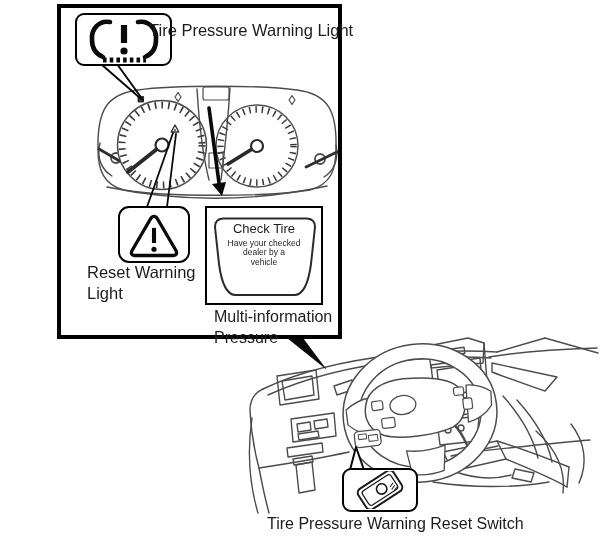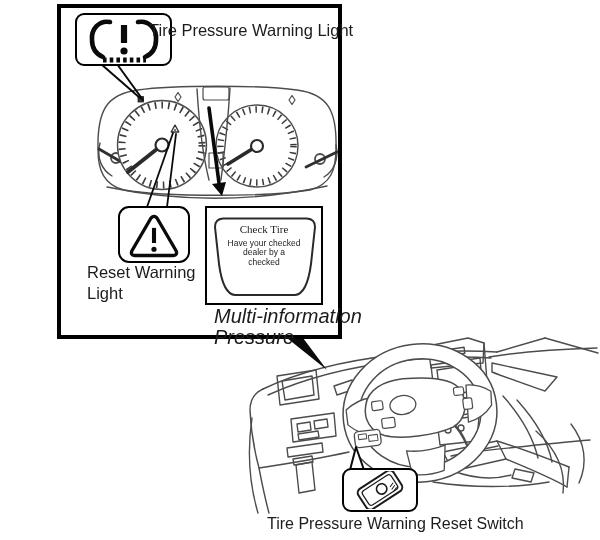--- a/index.html
+++ b/index.html
@@ -16,24 +16,24 @@
     background:#fff;border:2.5px solid #000;border-radius:9px;box-sizing:border-box;
     display:flex;align-items:center;justify-content:center;
   }
   .tpms-box{left:75px;top:13px;width:97px;height:53px;}
   .master-box{left:118px;top:206px;width:72px;height:57px;border-radius:11px;}
   .mid-box{left:205px;top:206px;width:118px;height:99px;border:2px solid #000;box-sizing:border-box;background:#fff;}
   .reset-box{left:342px;top:468px;width:76px;height:44px;}
   .lbl{white-space:nowrap;line-height:1.2;}
   .tpms-lbl{left:149px;top:21px;font-size:16.5px;}
   .master-lbl{left:87px;top:262px;font-size:16.5px;line-height:21px;}
-  .mid-lbl{left:214px;top:306px;font-size:20px;line-height:21px;font-style:italic;}
+  .mid-lbl{left:214px;top:306px;font-size:16px;line-height:21px;}
   .reset-lbl{left:267px;top:514px;font-size:16px;}
   .mid-screen-text{left:212px;top:223px;width:104px;text-align:center;}
-  .mid-title{font-size:11px;line-height:12.5px;white-space:nowrap;font-family:Liberation Serif, serif;}
+  .mid-title{font-size:13px;line-height:12.5px;white-space:nowrap;}
   .mid-body{font-size:8.5px;line-height:9.5px;margin-top:3px;white-space:nowrap;}
   svg{display:block;}
 </style>
 </head>
 <body>
 
 <div class="canvas">
 
   <svg class="abs" width="600" height="540" viewBox="0 0 600 540" style="left:0;top:0;">
 
@@ -206,21 +206,21 @@
 
   <div class="abs mid-box">
     <svg width="114" height="95" viewBox="0 0 114 95" style="margin:1px;">
       <path d="M7,18 Q7,10 15,9.5 L99,9.5 Q107,10 107,18 L103,55 Q99,85 87,86 L27,86 Q15,85 11,55 Z" fill="#ffffff" stroke="#2a2a2a" stroke-width="2"></path>
     </svg>
   </div>
   <div class="abs mid-screen-text">
     <div class="mid-title">Check Tire</div>
     <div class="mid-body">Have your checked</div>
     <div class="mid-body" style="margin-top:0;">dealer by a</div>
-    <div class="mid-body" style="margin-top:0;">checked</div>
+    <div class="mid-body" style="margin-top:0;">vehicle</div>
   </div>
   <div class="abs lbl mid-lbl">
     <div>Multi-information</div>
     <div>Pressure</div>
   </div>
 
   <div class="abs callout reset-box">
     <svg width="70" height="38" viewBox="0 0 70 38">
       <g transform="translate(35,19) rotate(-33)">
         <rect x="-21" y="-12" width="42" height="24" rx="5" fill="#ffffff" stroke="#1a1a1a" stroke-width="2"></rect>

